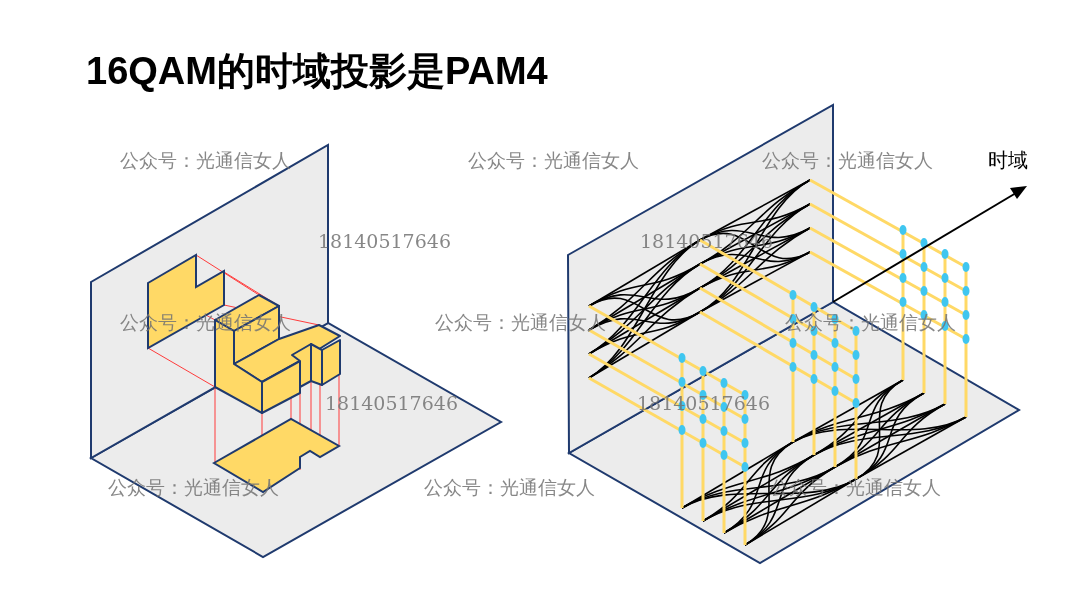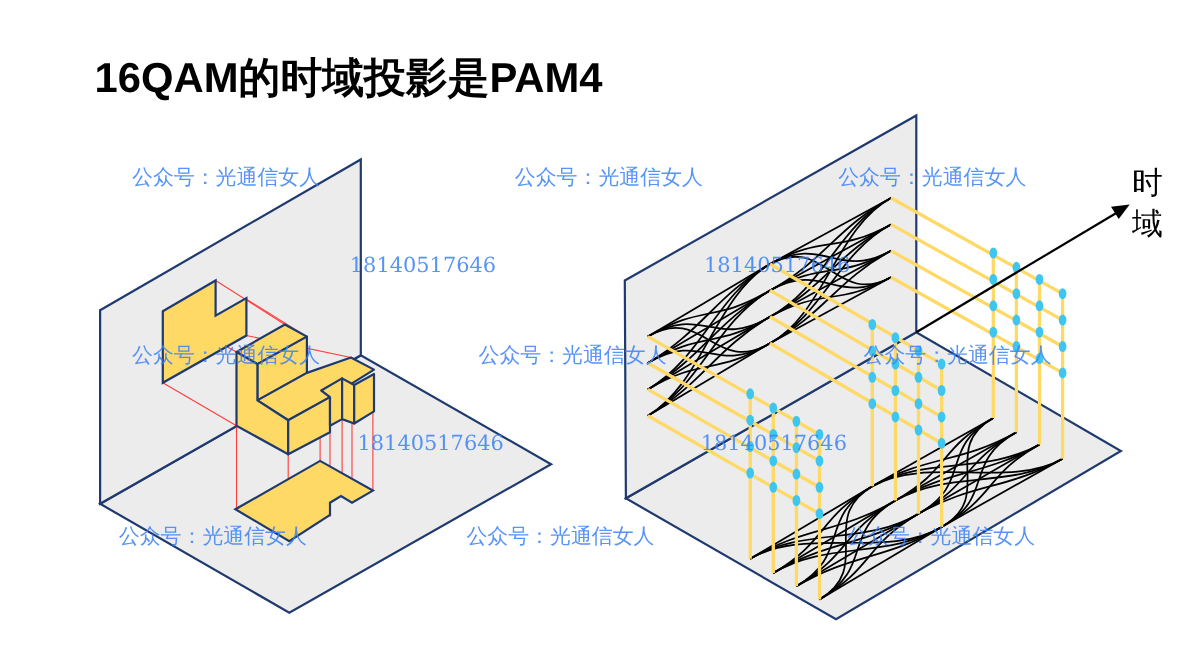--- a/index.html
+++ b/index.html
@@ -1,20 +1,20 @@
 <!DOCTYPE html>
 <html><head>
 <meta charset="utf-8">
 <style>
   html,body{margin:0;padding:0;background:#ffffff;}
   body{width:1080px;height:608px;position:relative;overflow:hidden;font-family:"DejaVu Sans","Liberation Sans",sans-serif;}
   #title{position:absolute;left:86px;top:46px;font-size:38px;font-weight:bold;color:#000;letter-spacing:0px;font-family:Liberation Sans, sans-serif;}
-  #axis-label{position:absolute;left:1029px;top:147px;font-size:28px;color:#000;font-family:"DejaVu Sans",sans-serif;}
+  #axis-label{position:absolute;left:988px;top:147px;font-size:20px;color:#000;font-family:"DejaVu Sans",sans-serif;}
   svg#diagram{position:absolute;left:0;top:0;}
-  .wm{position:absolute;color:#3b82f6;font-size:19px;font-family:"DejaVu Serif","Liberation Serif",serif;white-space:nowrap;pointer-events:none;opacity:0.85;}
+  .wm{position:absolute;color:#737373;font-size:19px;font-family:"DejaVu Serif","Liberation Serif",serif;white-space:nowrap;pointer-events:none;opacity:0.85;}
 </style>
 </head>
 <body>
 
 <div id="title">16QAM的时域投影是PAM4</div>
 
 <svg id="diagram" width="1080" height="608" viewBox="0 0 1080 608" xmlns="http://www.w3.org/2000/svg">
 
   <g>
     <polygon points="91,458 328,323 501,422 263,557" fill="#ececec" stroke="#1f3a6e" stroke-width="2"></polygon>

